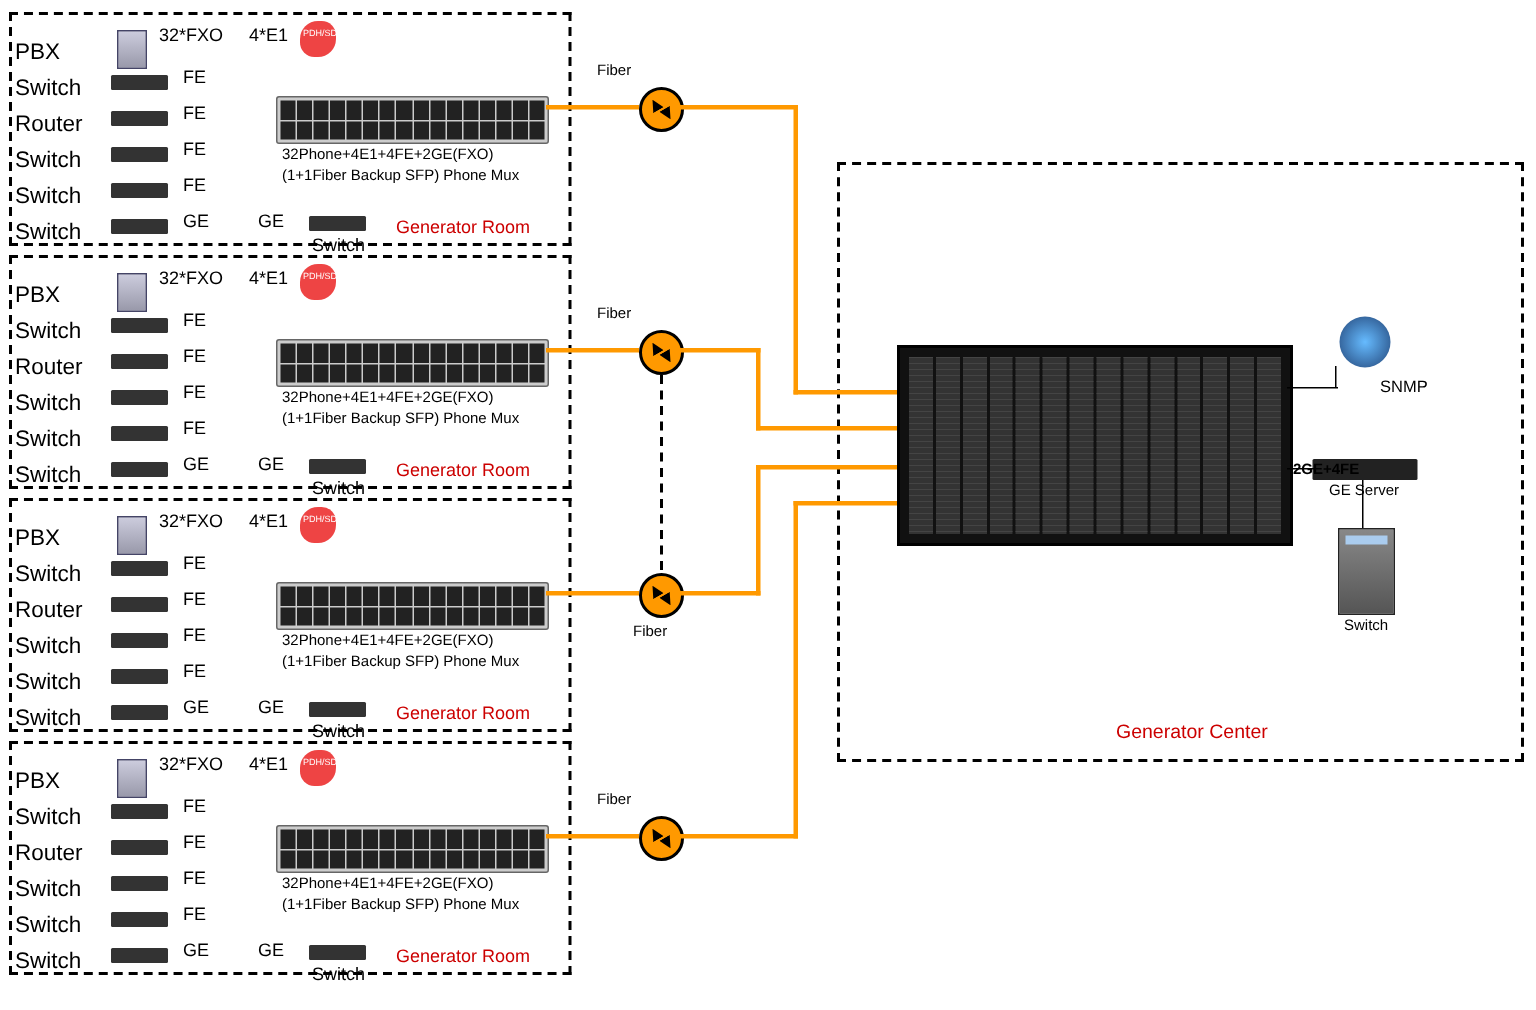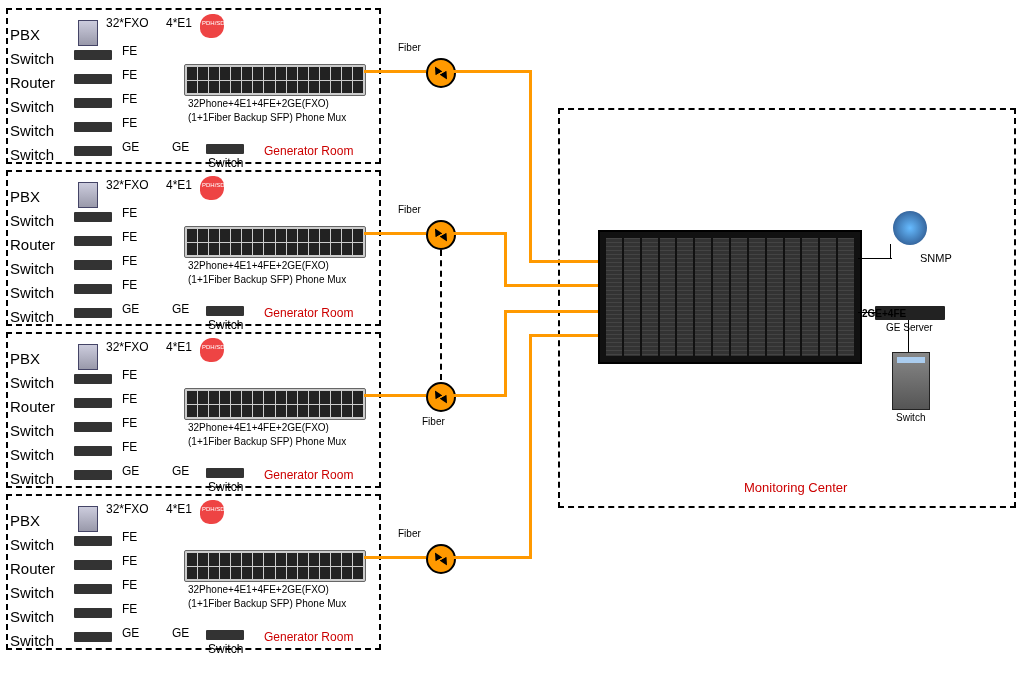--- a/index.html
+++ b/index.html
@@ -370,18 +370,18 @@
       <span></span>
     </div>
   </div>
 <div class="snmp-globe"></div>
 <span class="snmp-label" style="left:920px; top:252px;">SNMP</span>
 <div class="ge-switch"></div>
 <span class="ge-label" style="left:886px; top:322px;">GE Server</span>
 <span class="conn-label" style="left:862px; top:308px;font-weight:bold;">2GE+4FE</span>
 <div class="server"></div>
 <span class="server-label" style="left:896px; top:412px;">Switch</span>
-<span class="mon-title">Monitoring Center</span>
+<span class="mon-title">Generator Center</span>
 
 <div class="line" style="left:858px; top:258px; width:34px; height:1px;"></div>
 <div class="line" style="left:890px; top:244px; width:1px; height:14px;"></div>
 <div class="line" style="left:858px; top:312px; width:18px; height:1px;"></div>
 <div class="line" style="left:908px; top:320px; width:1px; height:32px;"></div>
 
 </body></html>

